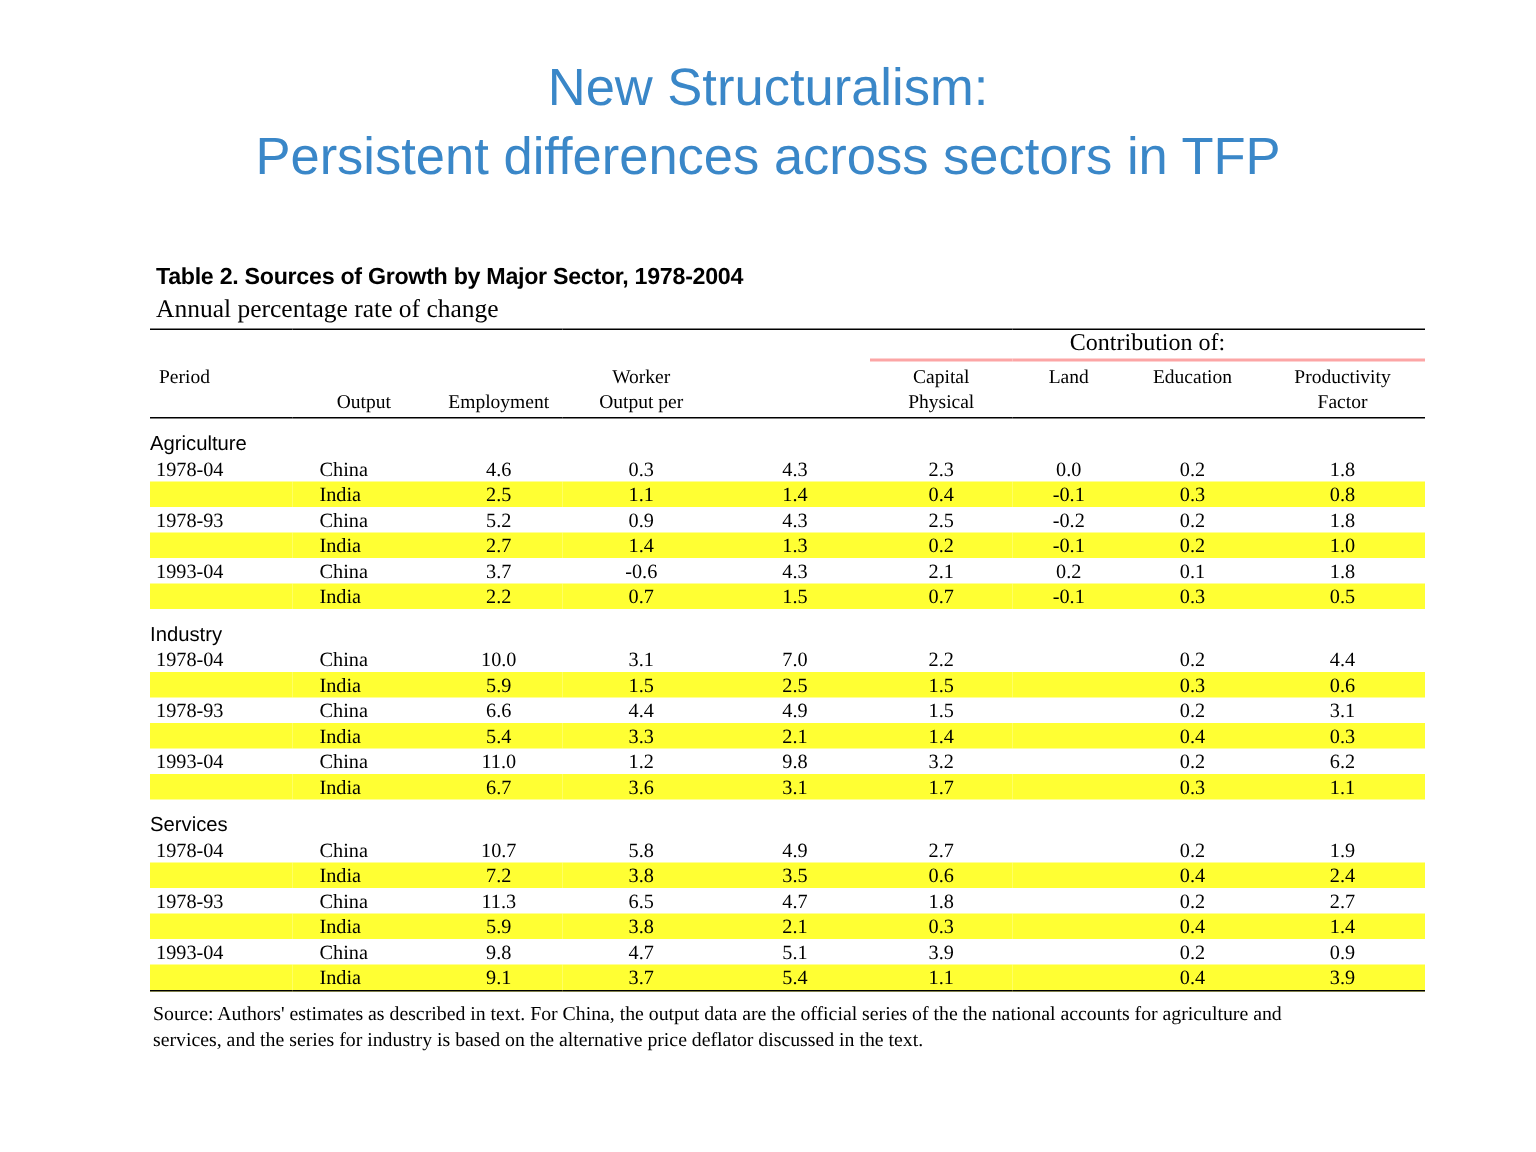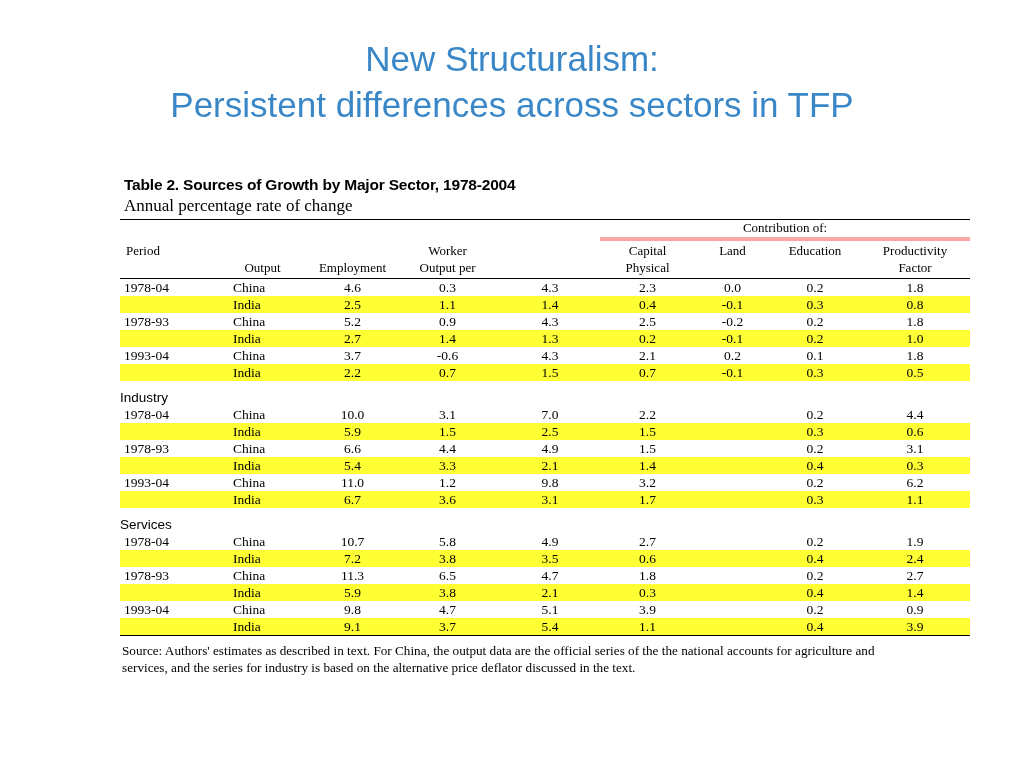--- a/index.html
+++ b/index.html
@@ -30,21 +30,21 @@
     font-weight: normal;
     font-family: "Liberation Sans", sans-serif;
   }
   .title-line {
     display: block;
     white-space: nowrap;
   }
   .table-figure {
     position: absolute;
     top: 176px;
-    left: 120px;
+    left: 100px;
     width: 806px;
     font-family: "Liberation Serif", serif;
     color: #000000;
   }
   .fig-title {
     font-family: "Liberation Sans", sans-serif;
     font-weight: bold;
     font-size: 15.5px;
     letter-spacing: -0.2px;
     margin: 0 0 2px 4px;
@@ -63,23 +63,23 @@
   table.data td, table.data th {
     padding: 0;
     font-weight: normal;
     vertical-align: bottom;
   }
   .rule-top td {
     border-top: 1.4px solid #000;
   }
   .hdr-contrib {
     text-align: center;
-    font-size: 13px;
+    font-size: 16px;
     padding-bottom: 1px !important;
-    border-bottom: 4px solid #fca5a5;
+    border-bottom: 2px solid #fca5a5;
   }
   .hdr-row td {
     text-align: center;
     font-size: 13px;
     padding-top: 2px !important;
     line-height: 15px;
   }
   .hdr-period {
     text-align: left !important;
     padding-left: 6px !important;
@@ -180,20 +180,23 @@
         <td>Physical</td>
         <td></td>
         <td></td>
         <td>Factor</td>
       </tr>
 
       <tr class="rule-under-head">
         <td colspan="9"></td>
       </tr>
 
+      <tr class="sector-row">
+        <td colspan="9">Agriculture</td>
+      </tr>
       <tr class="data-row">
         <td class="period">1978-04</td>
         <td class="country">China</td>
         <td>4.6</td>
         <td>0.3</td>
         <td>4.3</td>
         <td>2.3</td>
         <td>0.0</td>
         <td>0.2</td>
         <td>1.8</td>

